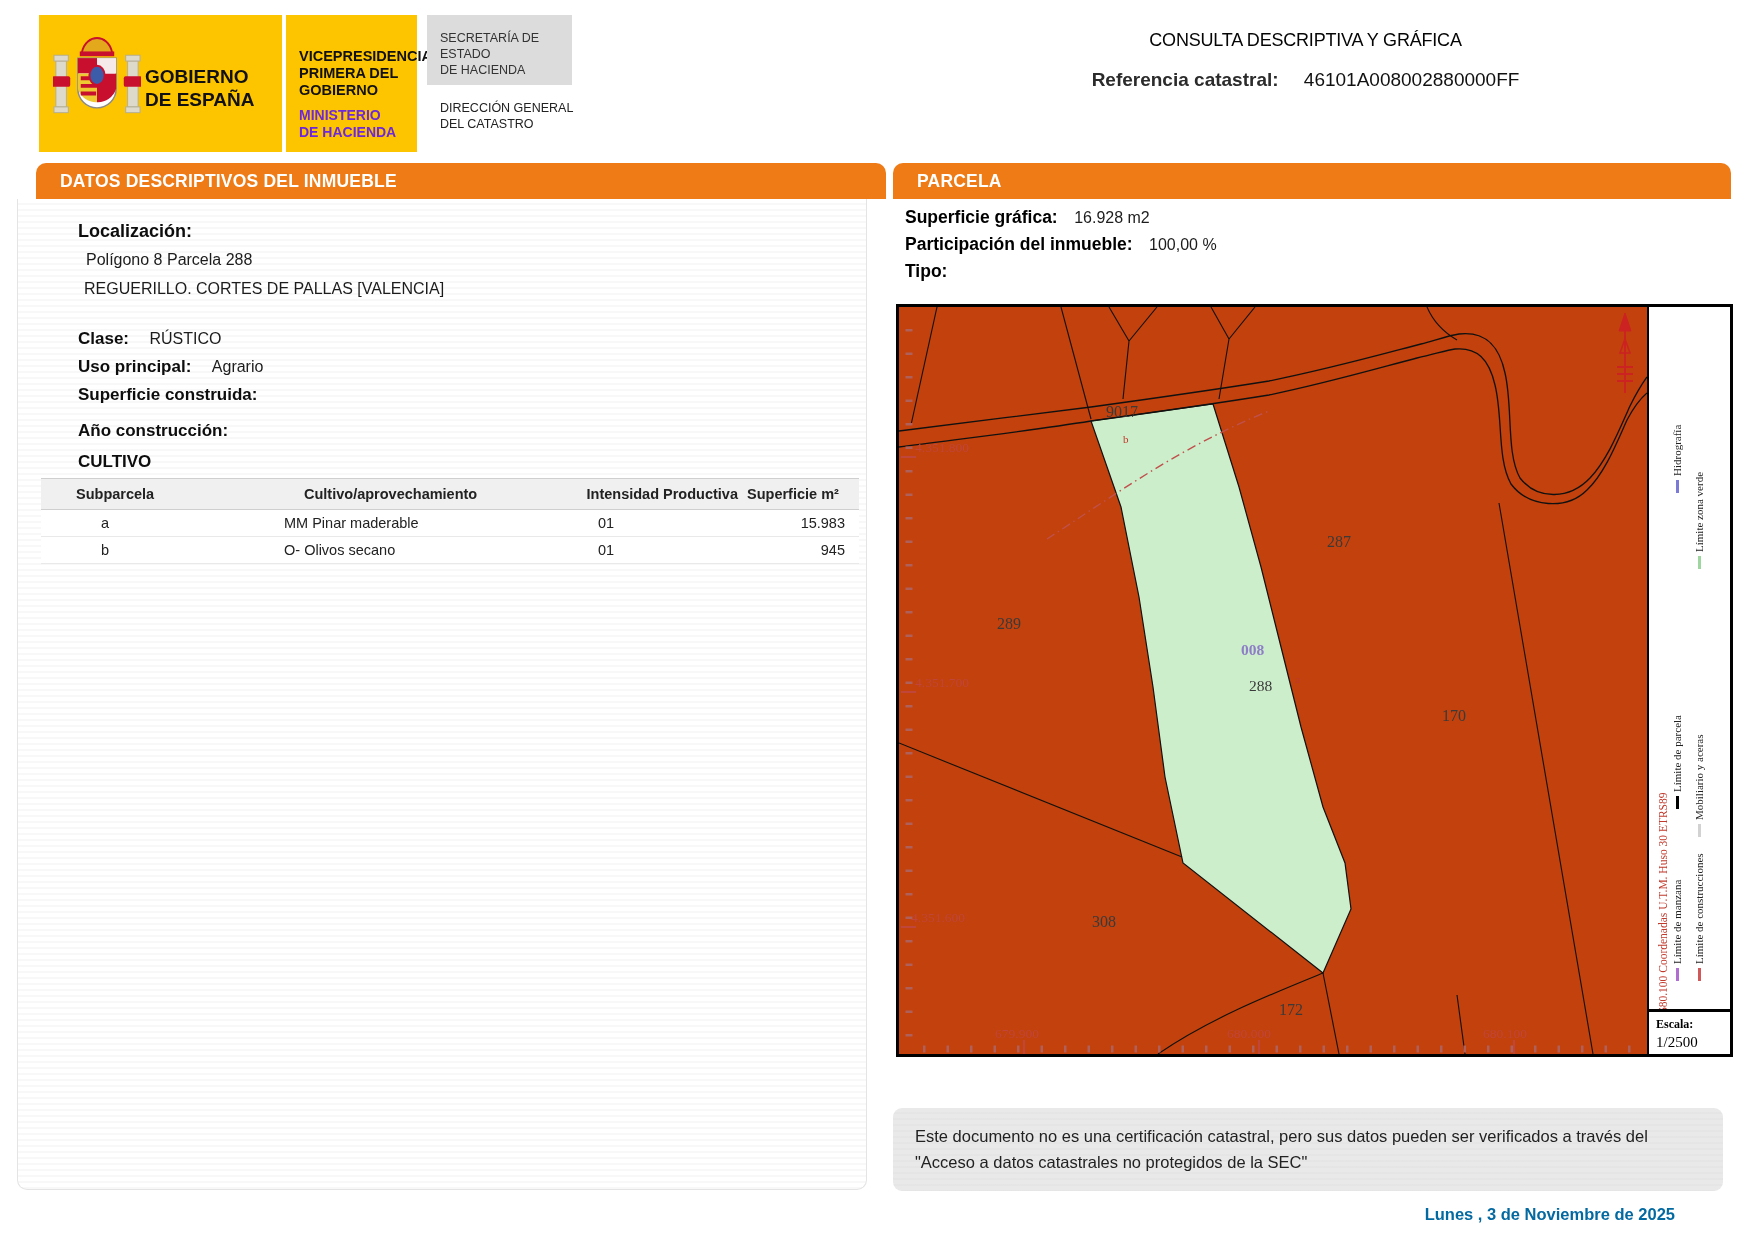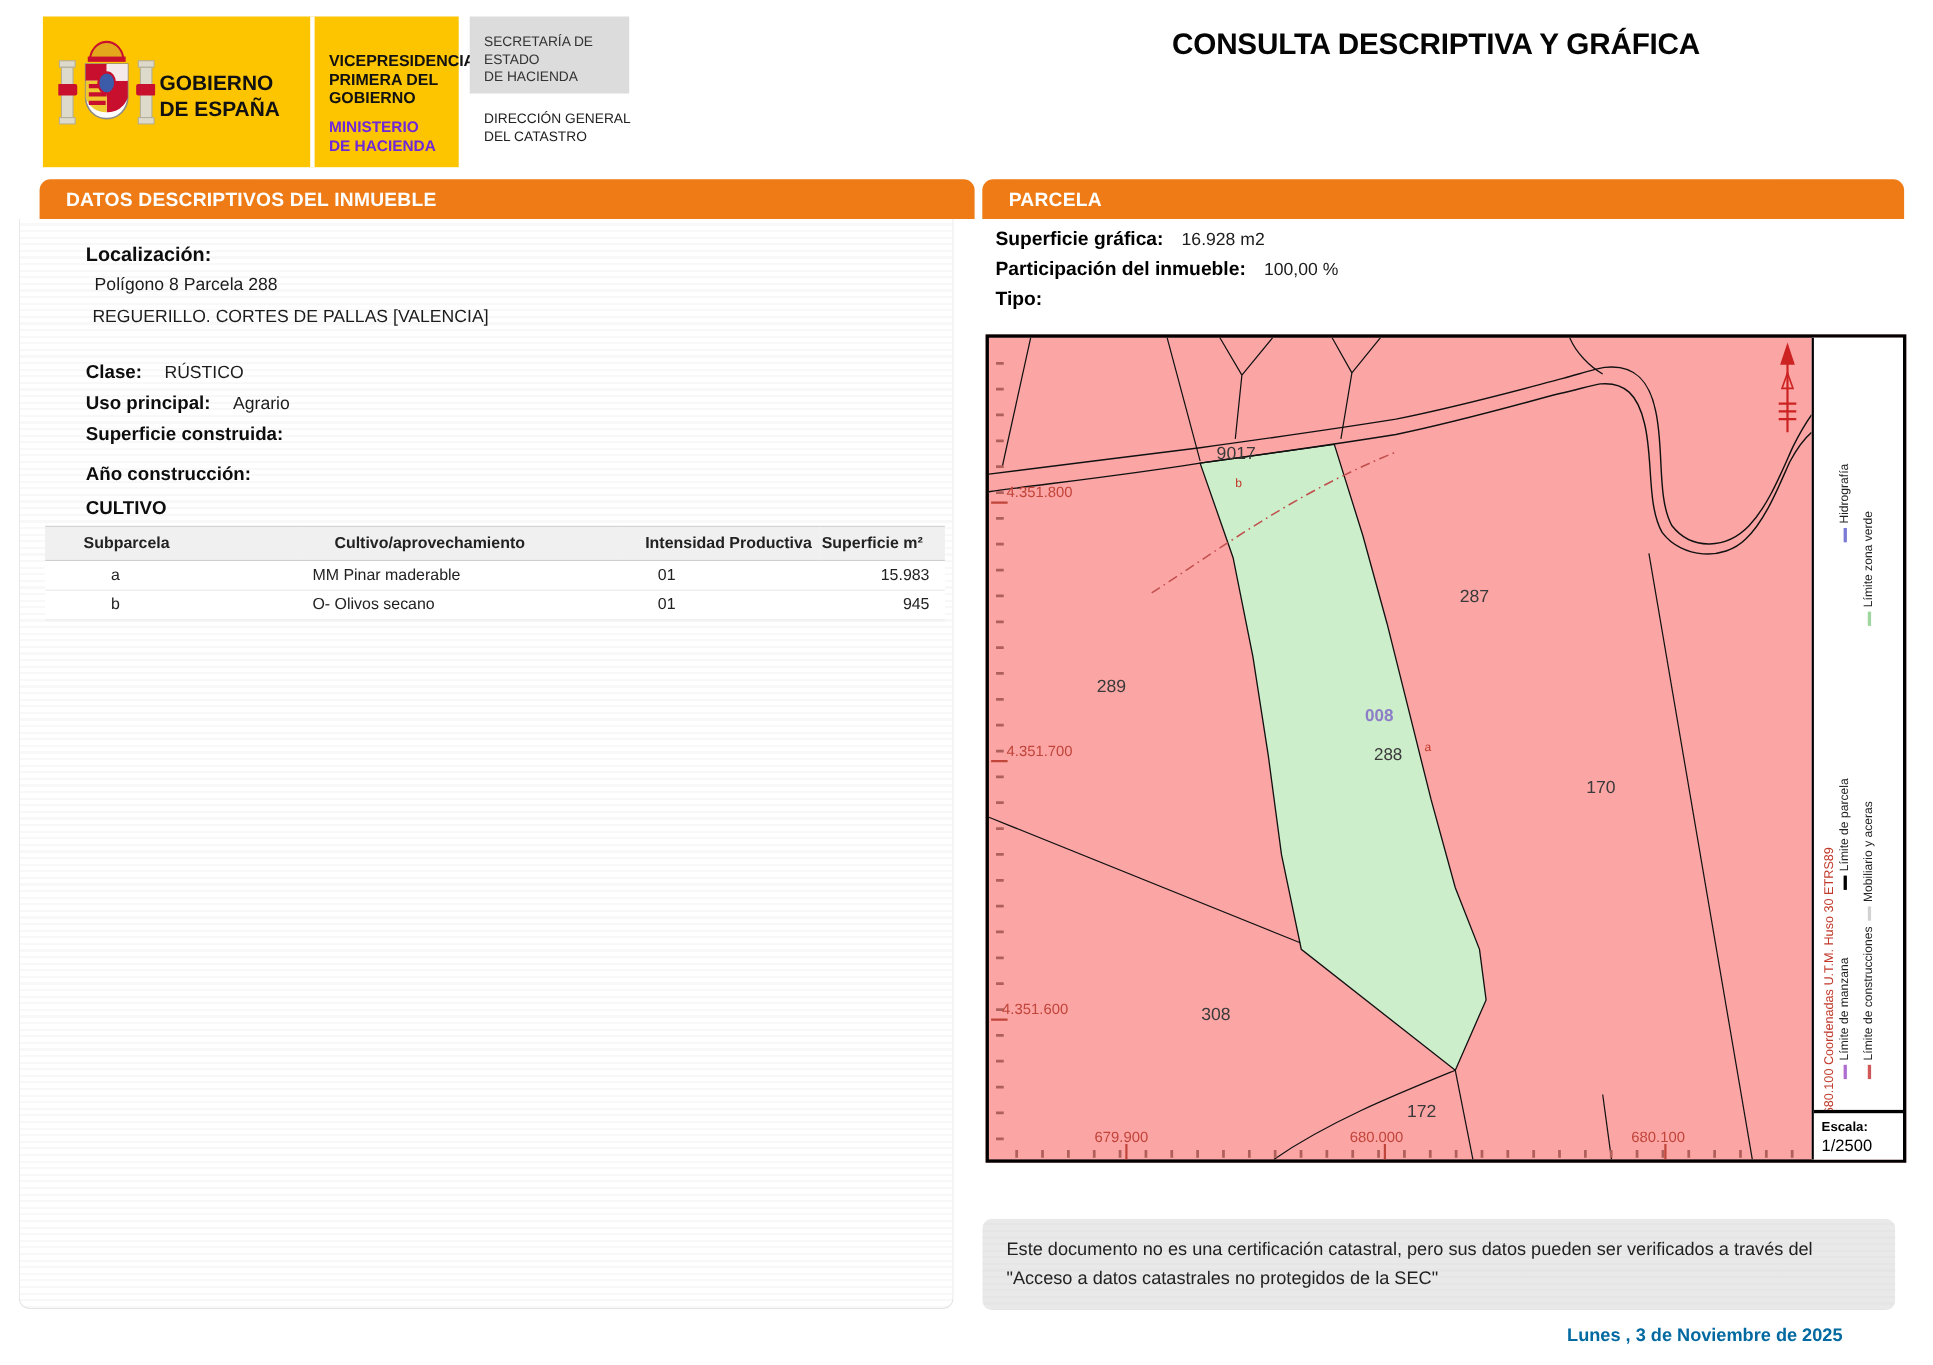--- a/index.html
+++ b/index.html
@@ -14,21 +14,21 @@
   .crest{left:14px;top:16px;}
   .gob-text{left:106px;top:50px;font-size:19px;font-weight:bold;line-height:23px;color:#111;}
   .logo-divider{left:243px;top:0;width:4px;height:137px;background:#ffffff;}
   .vice-text{left:260px;top:33px;font-size:14.5px;font-weight:bold;line-height:17px;color:#111;}
   .mini-text{left:260px;top:92px;font-size:14px;font-weight:bold;line-height:17px;color:#6d28d9;}
   .gray-box{left:427px;top:15px;width:145px;height:70px;background:#dcdcdc;}
   .secretaria-text{left:13px;top:15px;font-size:12.5px;line-height:16px;color:#333;}
   .direccion-text{left:440px;top:100px;font-size:12.5px;line-height:16px;color:#222;}
 
   .title-block{left:880px;top:20px;width:851px;text-align:center;}
-  .title-line{font-size:27px;font-weight:bold;color:#050505;line-height:40px;letter-spacing:-0.2px;}
+  .title-line{font-size:18px;font-weight:normal;color:#050505;line-height:40px;letter-spacing:-0.2px;}
   .ref-line{margin-top:9px;font-size:19px;}
   .ref-label{font-weight:bold;color:#2b2b2b;}
   .ref-value{margin-left:20px;color:#111;}
 
   
   .sec-bar{height:36px;background:#ee7b16;border-radius:10px 10px 0 0;color:#fff;
            font-size:17.5px;font-weight:bold;line-height:37px;padding-left:24px;box-sizing:border-box;letter-spacing:0.2px;}
   .lp-bar{left:17px;top:163px;width:850px;margin-left:19px;}
   .rp-bar{left:893px;top:163px;width:838px;}
 
@@ -59,21 +59,21 @@
   .h3{text-align:right !important;padding-right:8px;} .d3{padding-left:37px;}
   .h4{text-align:right;padding-right:14px;} .d4{text-align:right;padding-right:14px;}
 
   
   .rp-field{left:905px;white-space:nowrap;}
   .rp-f1{top:207px;} .rp-f2{top:234px;} .rp-f3{top:261px;}
   .rp-label{font-weight:bold;font-size:17.5px;color:#000000;}
   .rp-value{font-size:16px;color:#1c1c1c;margin-left:12px;}
 
   
-  .map-frame{left:896px;top:304px;width:837px;height:753px;border:3px solid #000;box-sizing:border-box;background:#fca5a5;}
+  .map-frame{left:896px;top:304px;width:837px;height:753px;border:3px solid #000;box-sizing:border-box;background:#c2410c;font-family:Liberation Serif, serif;}
   .map-svg{position:absolute;left:0;top:0;}
   .legend-strip{position:absolute;right:0;top:0;width:83px;height:747px;border-left:2px solid #000;box-sizing:border-box;background:#fff;}
   .leg-item{position:absolute;transform:rotate(-90deg);transform-origin:0 0;white-space:nowrap;
             font-size:11px;color:#222;display:flex;align-items:center;gap:4px;}
   .leg-dash{display:inline-block;width:13px;height:3px;}
   .dash-hidro{background:#7b7bd6;} .dash-verde{background:#9fd69f;}
   .dash-parcela{background:#000000;} .dash-mobiliario{background:#d2d2d2;}
   .dash-manzana{background:#b06fd0;} .dash-construcciones{background:#d05858;}
   .leg-note{position:absolute;transform:rotate(-90deg);transform-origin:0 0;white-space:nowrap;
             font-size:11.5px;color:#c0392b;left:8px;top:706px;}
@@ -137,20 +137,24 @@
     <div>DE HACIENDA</div>
   </div>
 </div>
 <div class="abs direccion-text">
   <div>DIRECCIÓN GENERAL</div>
   <div>DEL CATASTRO</div>
 </div>
 
 <div class="abs title-block">
   <div class="title-line">CONSULTA DESCRIPTIVA Y GRÁFICA</div>
+  <div class="ref-line">
+    <span class="ref-label">Referencia catastral:</span>
+    <span class="ref-value">46101A008002880000FF</span>
+  </div>
 </div>
 
 <div class="abs sec-bar lp-bar">DATOS DESCRIPTIVOS DEL INMUEBLE</div>
 <div class="abs lp-body">
   <div class="abs loc-label fld-label">Localización:</div>
   <div class="abs loc1 fld-value">Polígono 8 Parcela 288</div>
   <div class="abs loc2 fld-value">REGUERILLO. CORTES DE PALLAS [VALENCIA]</div>
 
   <div class="abs row-clase">
     <span class="fld-label">Clase:</span>

